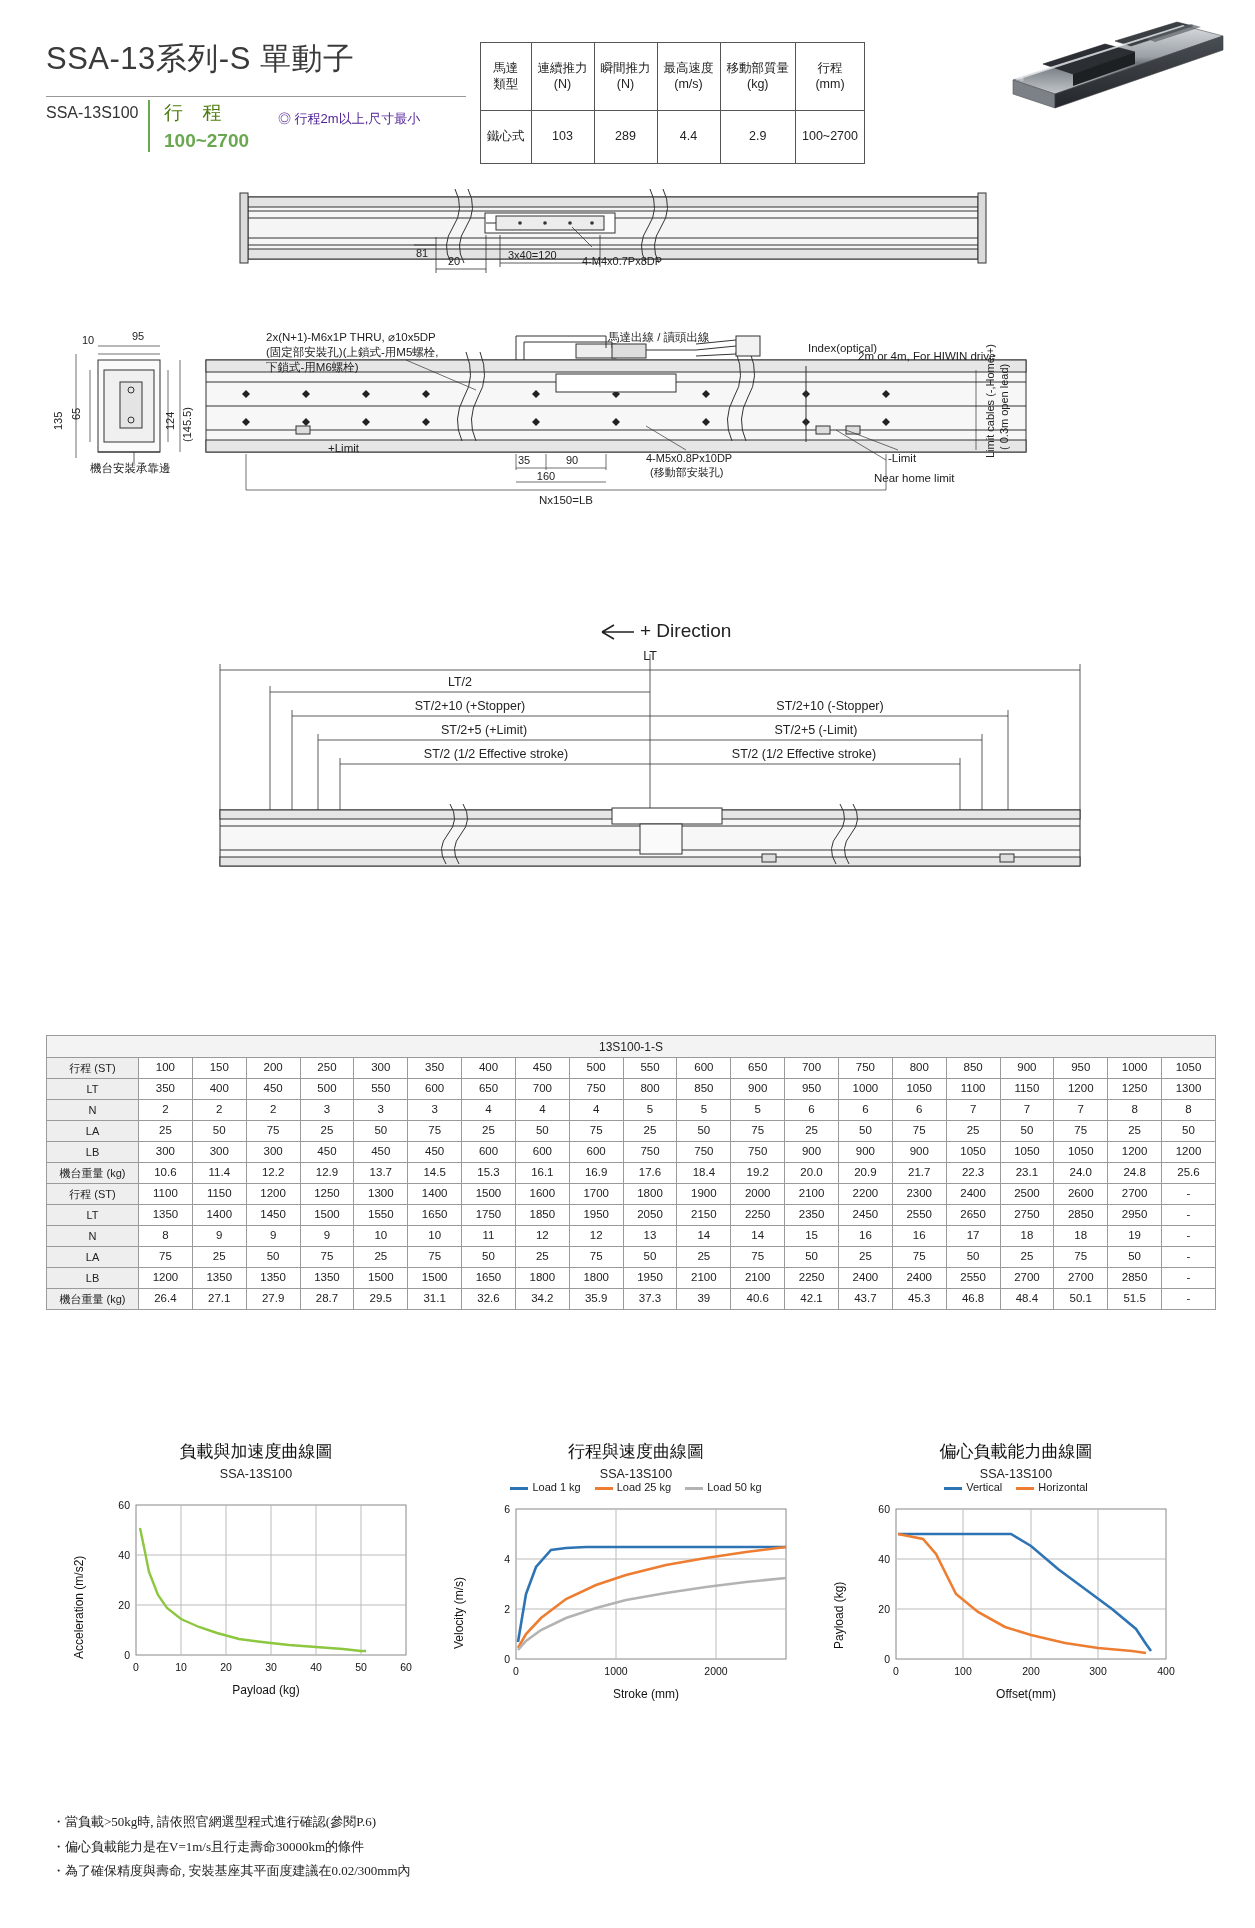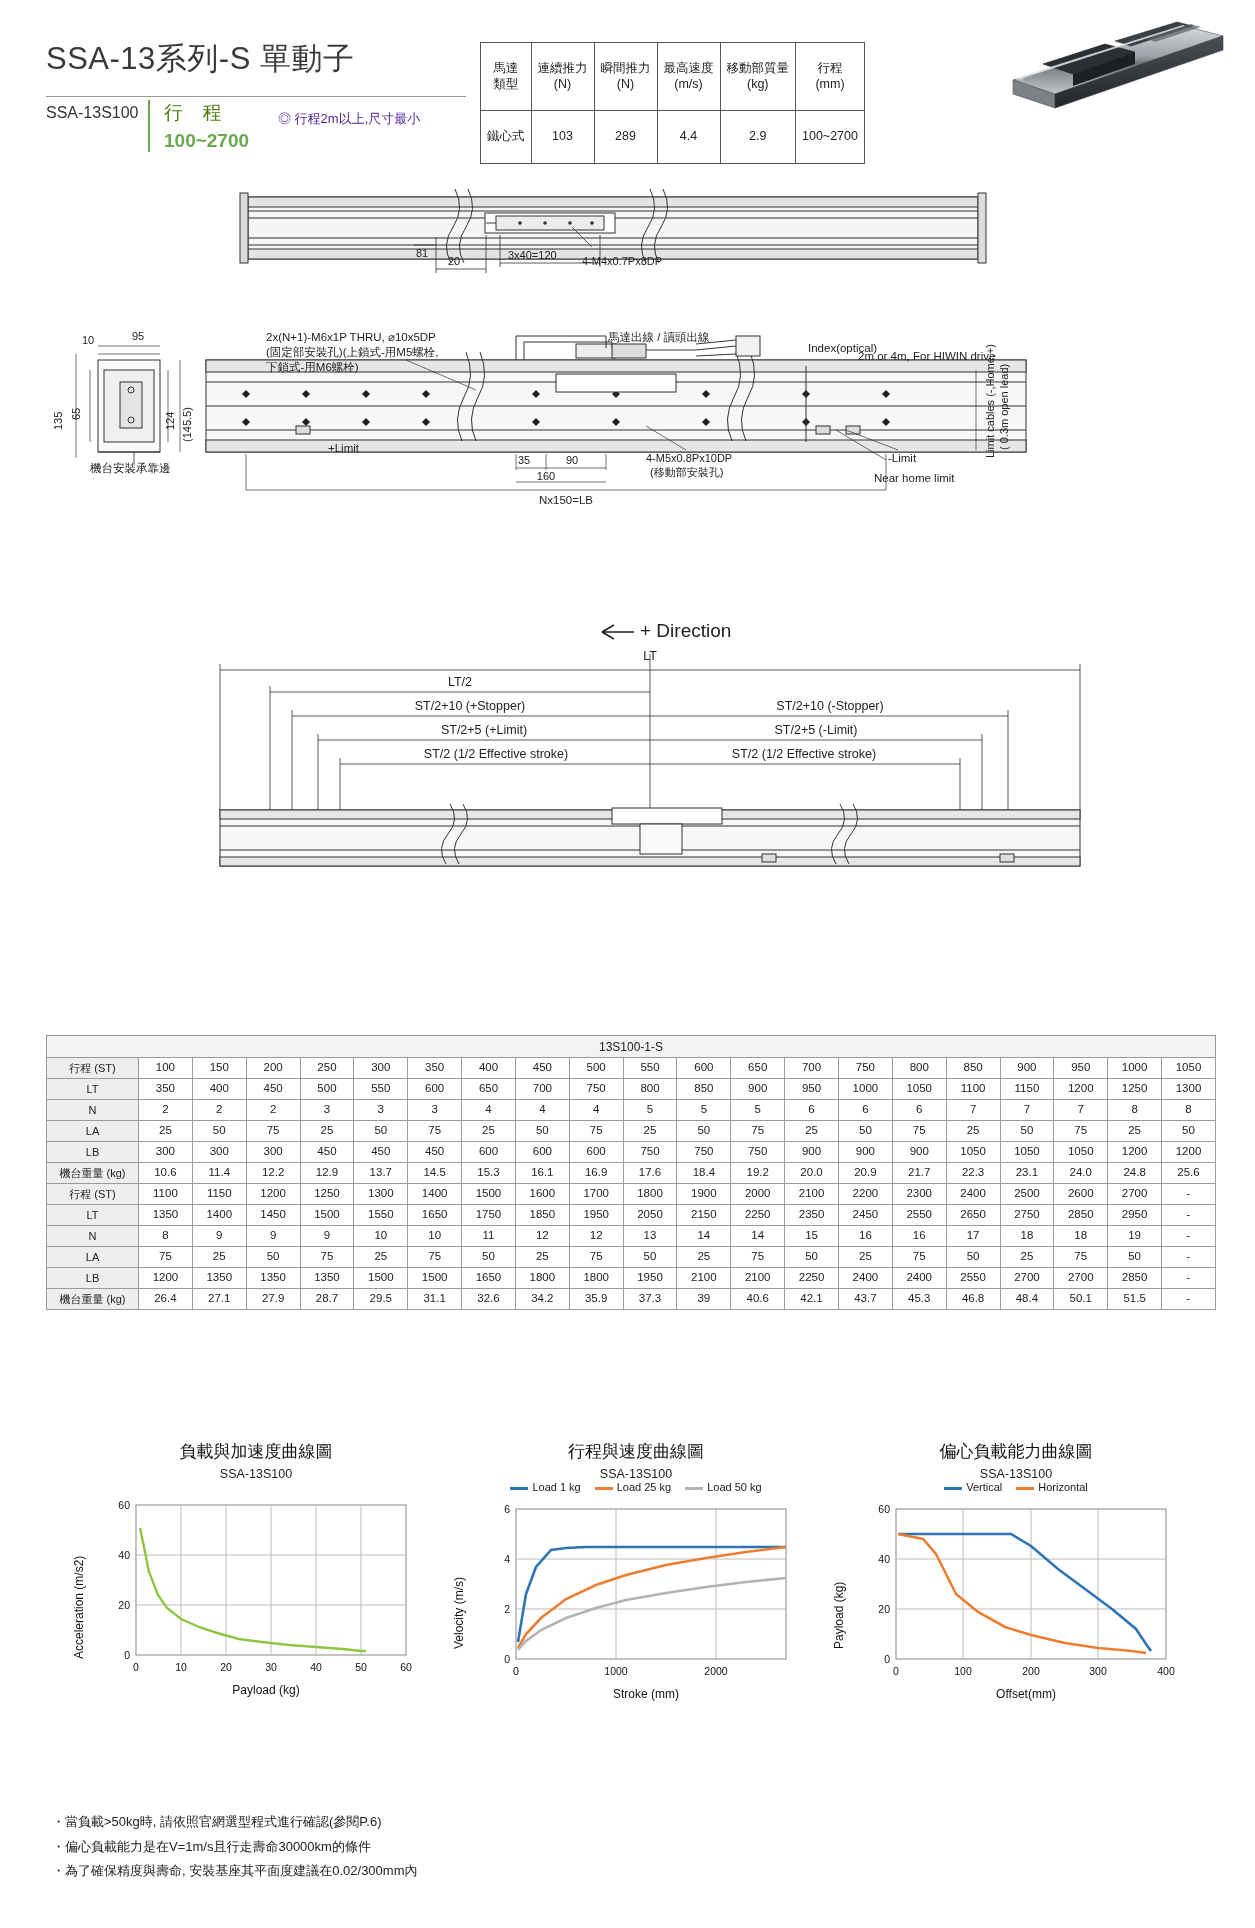--- a/index.html
+++ b/index.html
@@ -61,21 +61,21 @@
   .chart-title { text-align:center; font-size:17px; color:#111; font-weight:normal; }
   .chart-sub { text-align:center; font-size:12.5px; color:#222; margin-top:4px; }
   .legend { display:flex; justify-content:center; gap:14px; font-size:11px; }
   .legend span.sw { display:inline-block; width:18px; height:3px; vertical-align:middle; margin-right:4px; }
   .axis-y-label {
     position:absolute; font-size:12px; color:#111; transform-origin:0 0; transform:rotate(-90deg); white-space:nowrap;
   }
   .axis-x-label { position:absolute; font-size:12px; color:#111; text-align:center; width:100%; }
 
   
-  .notes { position:absolute; left:52px; top:1810px; font-size:13px; color:#222; line-height:1.9; }
+  .notes { position:absolute; left:52px; top:1810px; font-size:13px; color:#222; line-height:1.9;font-family:Liberation Serif, serif; }
   .notes div::before { content:"・"; }
 </style>
 </head>
 <body>
 
 <div class="page">
 
   <div class="header">
     <div class="hdr-sep"></div>
     <div class="title-main">SSA-13系列-S 單動子</div>

